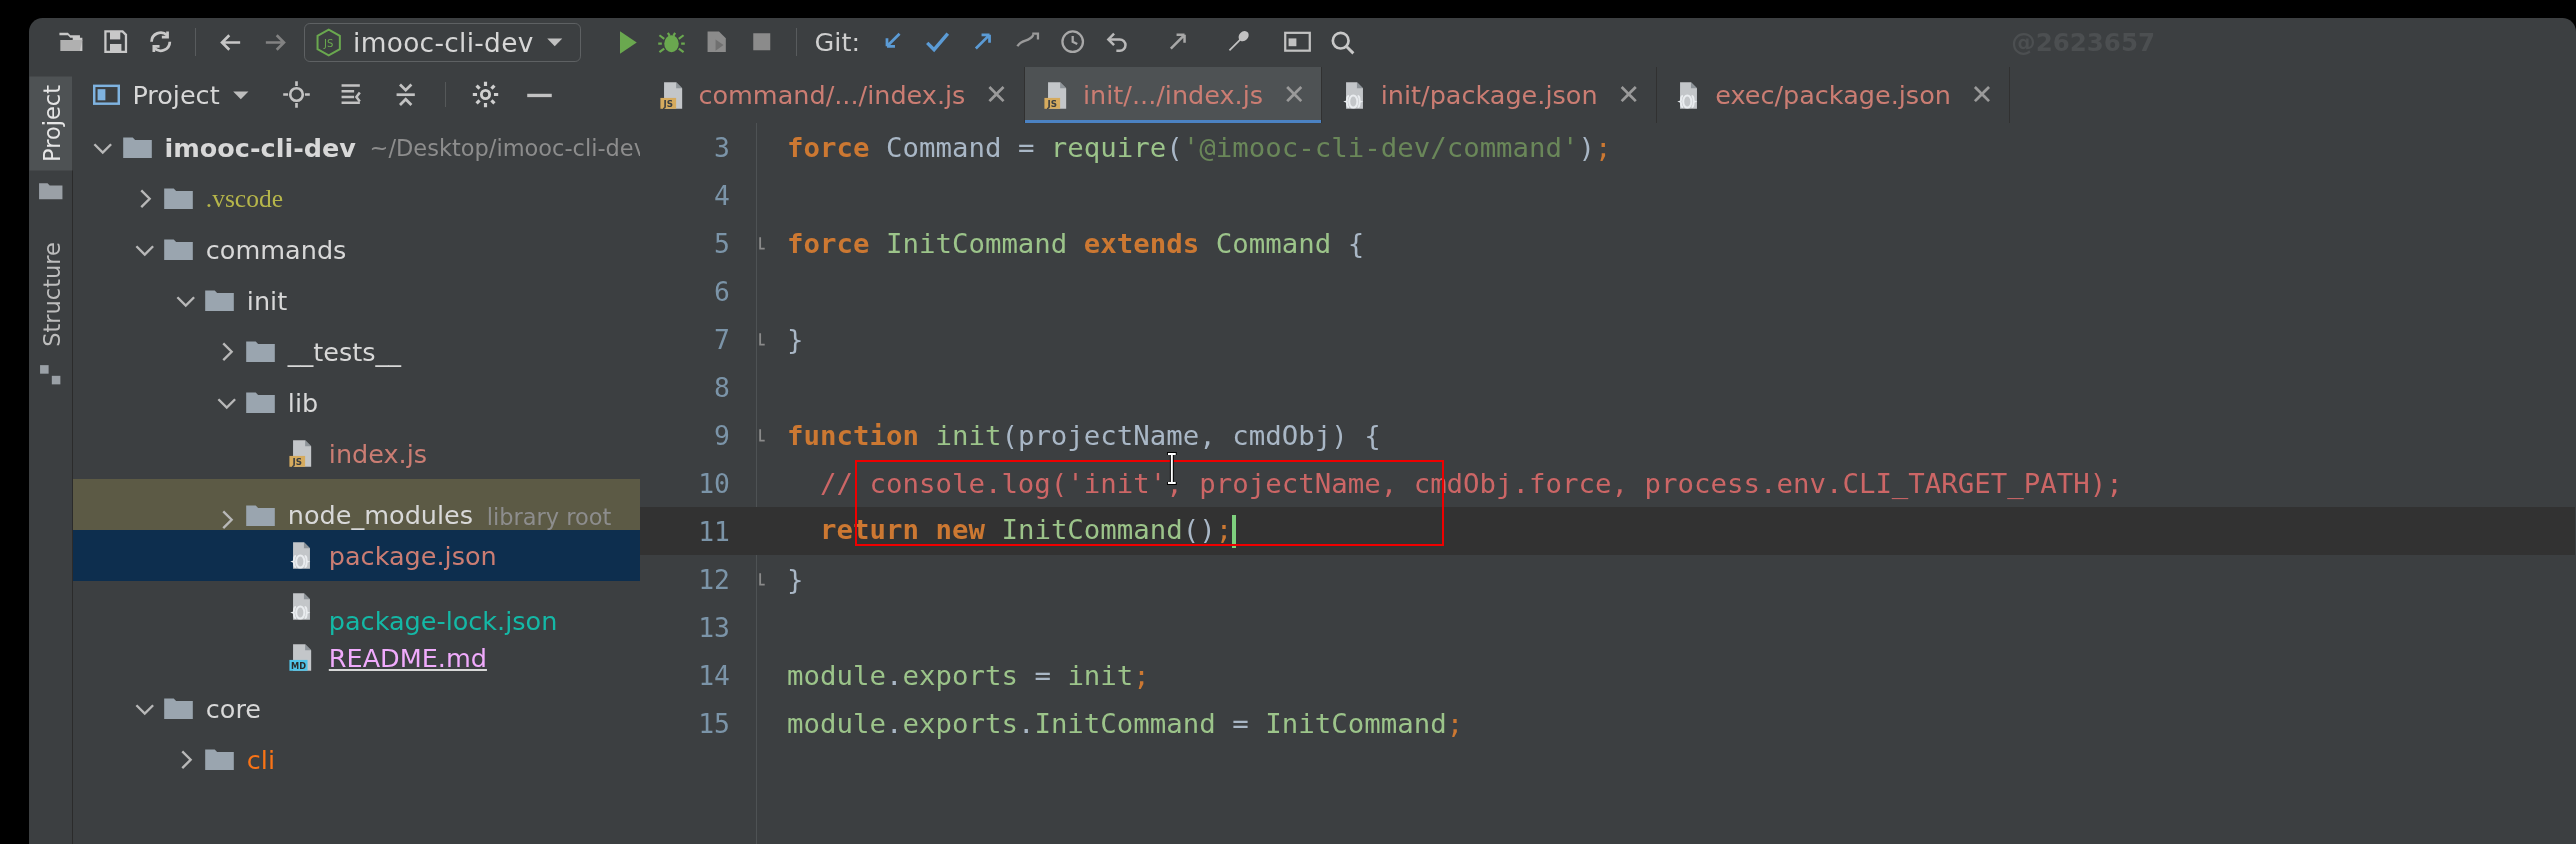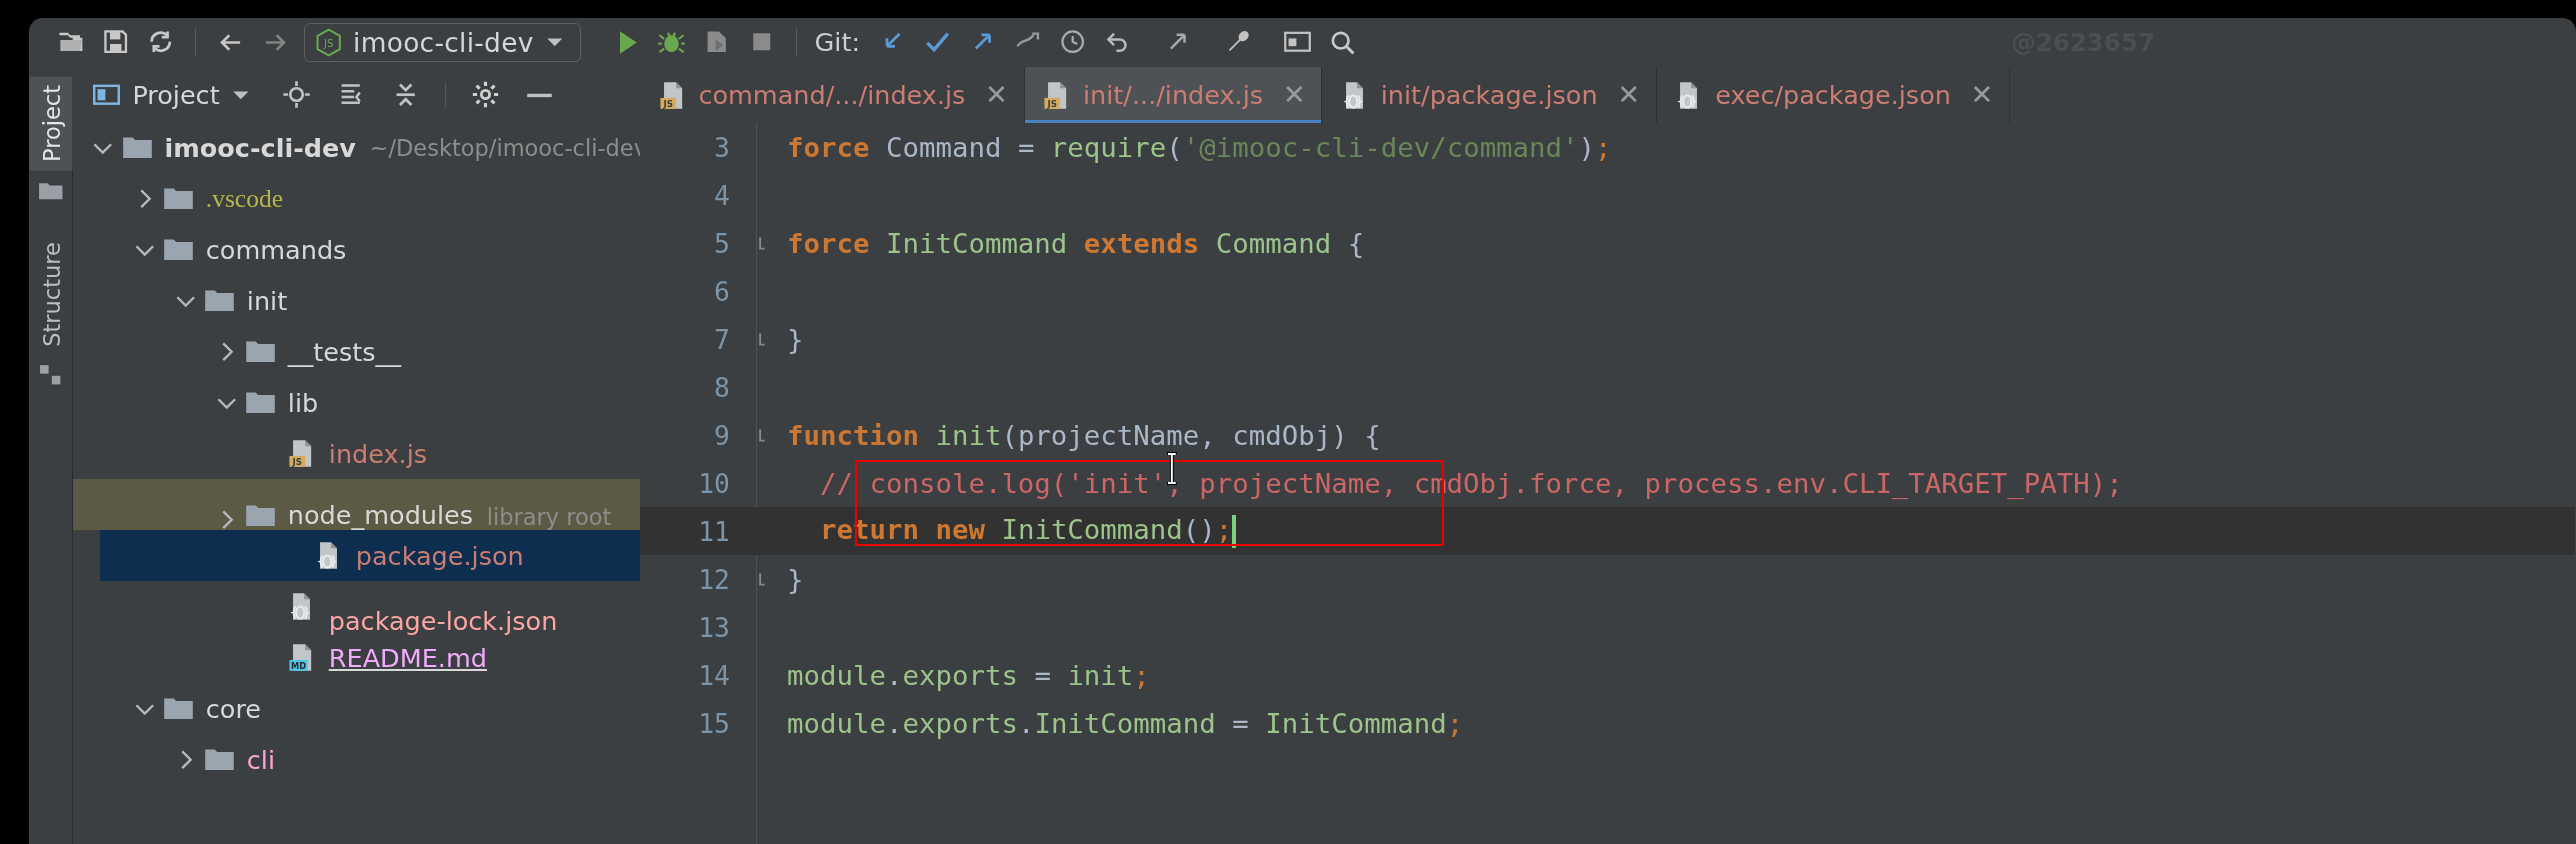--- a/index.html
+++ b/index.html
@@ -548,21 +548,21 @@
               </svg>
             </span>
             <span class="ficon">
               <svg width="31" height="25.5" viewBox="0 0 26 21">
                 <path d="M1 2h8l2 2h14v15H1z" fill="#9aa5af"></path>
               </svg>
             </span>
             <span class="tlabel" style="color: rgb(216, 216, 216);">node_modules</span>
             <span class="tsub">library root</span>
           </div>
-          <div class="trow sel-blue" style="padding-left: 178px; margin-left: 27px;">
+          <div class="trow sel-blue" style="padding-left: 178px;">
             <span class="arrow"></span>
             <span class="ficon">
               <svg width="29" height="29" viewBox="0 0 24 24">
                 <path d="M5 1h9l5 5v17H5z" fill="#c3c6c9"></path>
                 <path d="M14 1l5 5h-5z" fill="#8e9499"></path>
                 <ellipse cx="11" cy="17" rx="3.4" ry="5" fill="none" stroke="#e9ecef" stroke-width="1.7"></ellipse>
                 <path d="M7.4 12.4c-1.6 0-1.6 2-1.6 3.3 0 1-.8 1.3-.8 1.3s.8.3.8 1.3c0 1.3 0 3.3 1.6 3.3" stroke="#e9ecef" stroke-width="1.6" fill="none"></path>
                 <path d="M14.6 12.4c1.6 0 1.6 2 1.6 3.3 0 1 .8 1.3.8 1.3s-.8.3-.8 1.3c0 1.3 0 3.3-1.6 3.3" stroke="#e9ecef" stroke-width="1.6" fill="none"></path>
               </svg>
             </span>
@@ -572,21 +572,21 @@
             <span class="arrow"></span>
             <span class="ficon">
               <svg width="29" height="29" viewBox="0 0 24 24">
                 <path d="M5 1h9l5 5v17H5z" fill="#c3c6c9"></path>
                 <path d="M14 1l5 5h-5z" fill="#8e9499"></path>
                 <ellipse cx="11" cy="17" rx="3.4" ry="5" fill="none" stroke="#e9ecef" stroke-width="1.7"></ellipse>
                 <path d="M7.4 12.4c-1.6 0-1.6 2-1.6 3.3 0 1-.8 1.3-.8 1.3s.8.3.8 1.3c0 1.3 0 3.3 1.6 3.3" stroke="#e9ecef" stroke-width="1.6" fill="none"></path>
                 <path d="M14.6 12.4c1.6 0 1.6 2 1.6 3.3 0 1 .8 1.3.8 1.3s-.8.3-.8 1.3c0 1.3 0 3.3-1.6 3.3" stroke="#e9ecef" stroke-width="1.6" fill="none"></path>
               </svg>
             </span>
-            <span class="tlabel" style="color: #fca5a5; margin-top: 28px;">package-lock.json</span>
+            <span class="tlabel" style="color: #14b8a6; margin-top: 28px;">package-lock.json</span>
           </div>
           <div class="trow" style="padding-left: 178px; text-decoration: underline;">
             <span class="arrow"></span>
             <span class="ficon">
               <svg width="29" height="29" viewBox="0 0 24 24" style="font-size:26px">
                 <path d="M5 1h10l5 5v17H5z" fill="#c3c6c9"></path>
                 <path d="M15 1l5 5h-5z" fill="#8e9499"></path>
                 <rect x="2" y="14" width="15" height="9" fill="#4fc3e8"></rect>
                 <text x="9.5" y="21.2" font-size="6.8" text-anchor="middle" fill="#2b2b2b" font-family="DejaVu Sans, sans-serif" font-weight="bold">MD</text>
               </svg>
@@ -610,21 +610,21 @@
             <span class="arrow">
               <svg width="15.7" height="21.5" viewBox="0 0 13 18">
                 <path d="M3.5 2 10.5 9 3.5 16" stroke="#b8b8b8" stroke-width="2" fill="none"></path>
               </svg>
             </span>
             <span class="ficon">
               <svg width="31" height="25.5" viewBox="0 0 26 21">
                 <path d="M1 2h8l2 2h14v15H1z" fill="#9aa5af"></path>
               </svg>
             </span>
-            <span class="tlabel" style="color: #f9a8d4;">cli</span>
+            <span class="tlabel" style="color: #f97316;">cli</span>
           </div>
         </div>
   </div>
 
   <div class="tabbar">
     <div id="tab-rows" style="display:flex;">
           <div class="etab">
             <span style="display: flex;">
               <svg width="29" height="29" viewBox="0 0 24 24" style="font-size:26px">
                 <path d="M5 1h10l5 5v17H5z" fill="#c3c6c9"></path>

